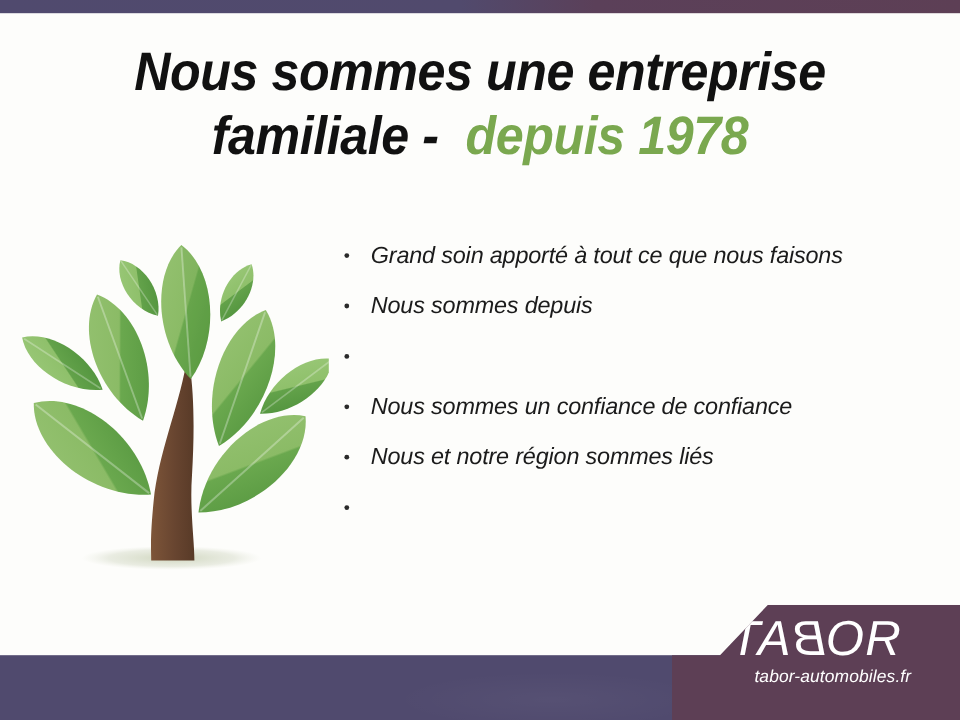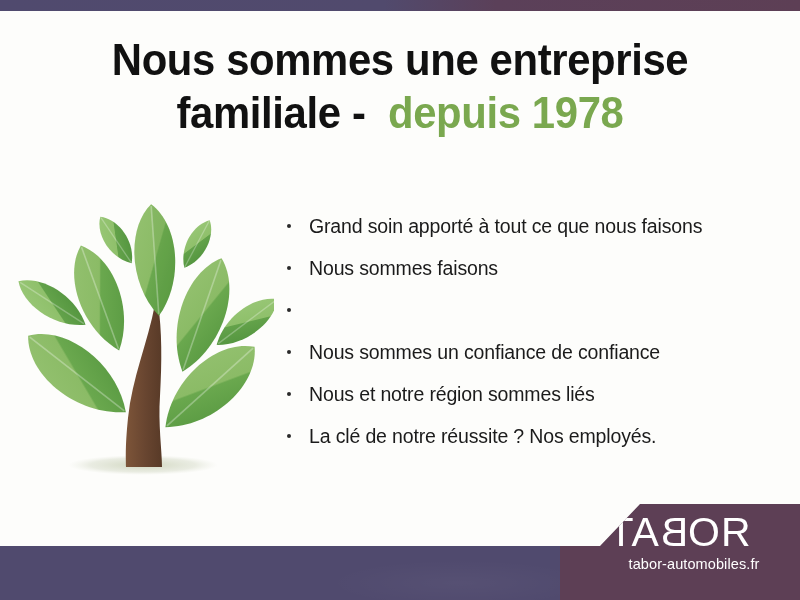--- a/index.html
+++ b/index.html
@@ -8,20 +8,21 @@
     padding: 0;
     background: #ffffff;
   }
   #slide {
     position: relative;
     width: 800px;
     height: 600px;
     overflow: hidden;
     background: #fdfdfb;
     font-family: "Liberation Sans", "DejaVu Sans", sans-serif;
+    font-style: italic;
     -webkit-font-smoothing: antialiased;
   }
 
   
   .top-bar {
     position: absolute;
     left: 0; top: 0;
     width: 800px;
     height: 11px;
     background: linear-gradient(to right, #504a6e 0%, #514a6d 48%, #5b4059 62%, #5d3f55 100%);
@@ -94,21 +95,21 @@
     color: #111111;
     letter-spacing: -0.4px;
     transform: scaleX(0.93);
     transform-origin: 50% 0;
   }
   .headline .accent { color: #7aa84f; }
 
   
   .bullets {
     position: absolute;
-    left: 283px; top: 205px;
+    left: 283px; top: 192px;
     width: 500px;
     margin: 0;
     padding: 0;
     list-style: none;
   }
   .bullets li {
     position: relative;
     height: 42px;
     line-height: 42px;
     padding-left: 26px;
@@ -223,25 +224,25 @@
           <path d="M0,-60 C31,-37 32,24 0,60 C-32,24 -31,-37 0,-60 Z" fill="url(#lfA)"></path>
           <path d="M0,-58 L0,58" stroke="#ffffff" stroke-opacity="0.30" stroke-width="1.7" fill="none"></path>
         </g>
 
       </g>
     </svg>
   </div>
 
   <ul class="bullets">
     <li><span class="dot"></span><span>Grand soin apporté à tout ce que nous faisons</span></li>
-    <li><span class="dot"></span><span>Nous sommes faisons</span></li>
+    <li><span class="dot"></span><span>Nous sommes depuis</span></li>
     <li><span class="dot"></span></li>
     <li><span class="dot"></span><span>Nous sommes un confiance de confiance</span></li>
     <li><span class="dot"></span><span>Nous et notre région sommes liés</span></li>
-    <li><span class="dot"></span><span>La clé de notre réussite ? Nos employés.</span></li>
+    <li><span class="dot"></span></li>
   </ul>
 
   <div class="bottom-bar"></div>
 
   <div class="logo-panel">
     <div class="logo-inner">
       <span class="logo-wordmark"><span>TA</span><span class="mirror-b">B</span><span>OR</span></span>
       <span class="logo-url">tabor-automobiles.fr</span>
     </div>
   </div>

